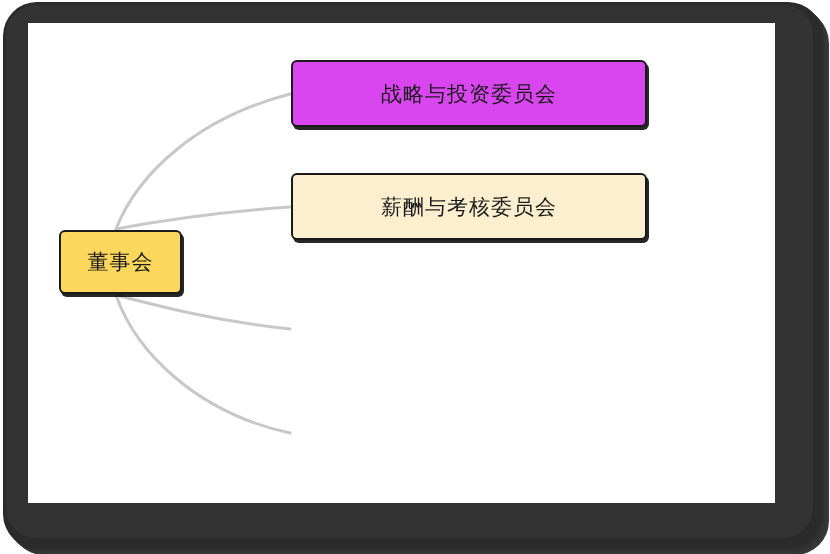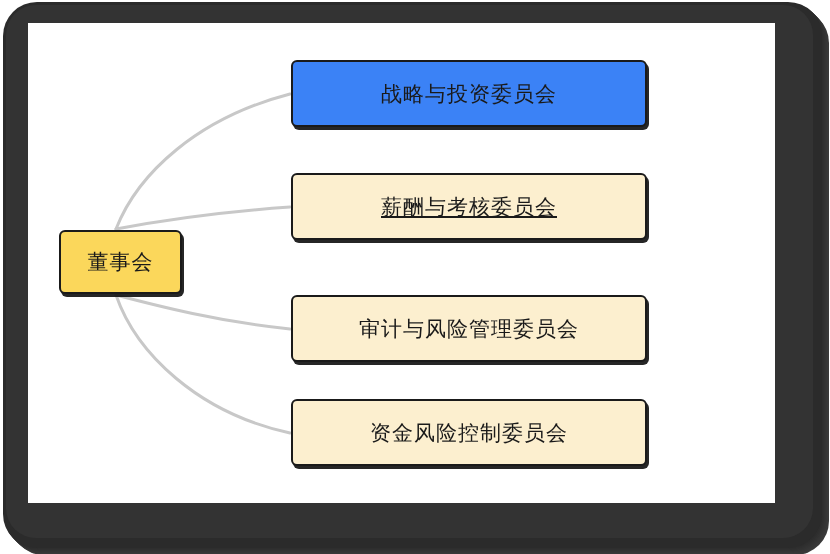--- a/index.html
+++ b/index.html
@@ -95,21 +95,19 @@
 
   <svg id="edges" viewBox="0 0 747 480" xmlns="http://www.w3.org/2000/svg">
     <path fill="none" stroke-width="3" stroke-linecap="round" d="M 88 206 C 110 150 170 95 262 71" stroke="#c8c8c8"></path>
     <path fill="none" stroke-width="3" stroke-linecap="round" d="M 88 206 C 130 198 190 189 262 184" stroke="#c8c8c8"></path>
     <path fill="none" stroke-width="3" stroke-linecap="round" d="M 88 272 C 130 283 192 299 262 306" stroke="#c8c8c8"></path>
     <path fill="none" stroke-width="3" stroke-linecap="round" d="M 88 272 C 108 330 170 390 262 410" stroke="#c8c8c8"></path>
   </svg>
 
   <div class="node node-root" style="left: 31px; top: 207px; width: 123px; height: 64px; background: rgb(251, 215, 91); border-color: rgb(26, 26, 26);">董事会</div>
 
-  <div class="node node-child" style="left: 263px; top: 37px; width: 356px; height: 67px; background: #3b82f6; border-color: rgb(26, 26, 26);">战略与投资委员会</div>
+  <div class="node node-child" style="left: 263px; top: 37px; width: 356px; height: 67px; background: #d946ef; border-color: rgb(26, 26, 26);">战略与投资委员会</div>
 
-  <div class="node node-child" style="left: 263px; top: 150px; width: 356px; height: 67px; background: rgb(252, 239, 207); border-color: rgb(26, 26, 26); text-decoration: underline;">薪酬与考核委员会</div>
+  <div class="node node-child" style="left: 263px; top: 150px; width: 356px; height: 67px; background: rgb(252, 239, 207); border-color: rgb(26, 26, 26);">薪酬与考核委员会</div>
 
-  <div class="node node-child" style="left: 263px; top: 272px; width: 356px; height: 67px; background: rgb(252, 239, 207); border-color: rgb(26, 26, 26);">审计与风险管理委员会</div>
 
-  <div class="node node-child" style="left: 263px; top: 376px; width: 356px; height: 67px; background: rgb(252, 239, 207); border-color: rgb(26, 26, 26);">资金风险控制委员会</div>
 
 </div>
 
 </body></html>

